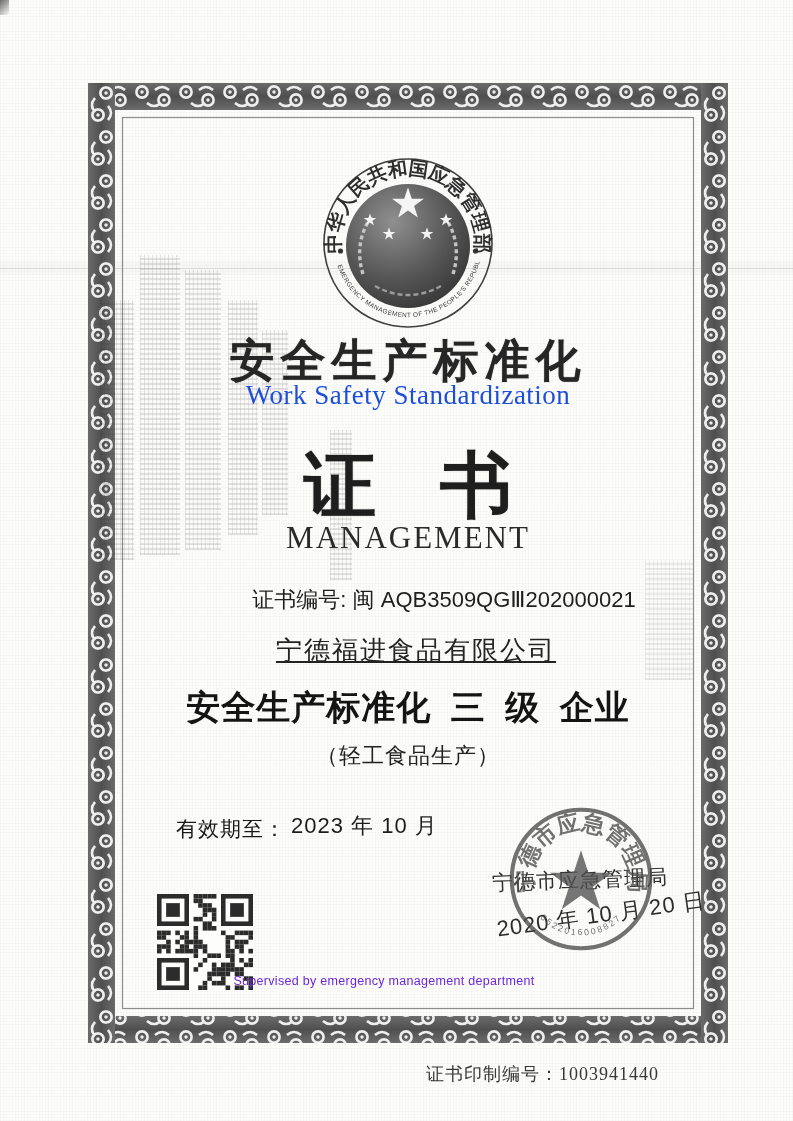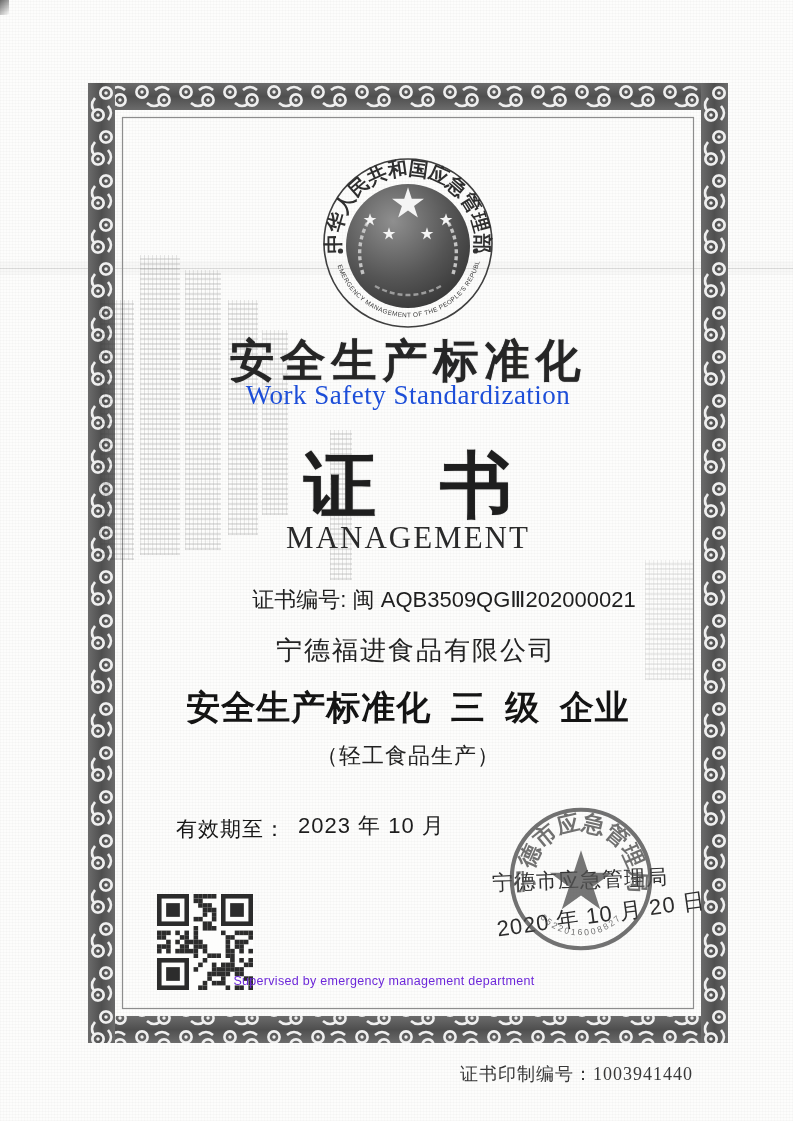--- a/index.html
+++ b/index.html
@@ -21,32 +21,32 @@
   .scanband{left:0;top:261px;width:793px;height:14px;background:rgba(0,0,0,.018);}
   .corner-mark{left:0;top:0;width:9px;height:15px;background:linear-gradient(135deg,#6a6a6a,rgba(120,120,120,0));}
 
   .title-cn{top:331px;font:700 45px "Liberation Serif",serif;letter-spacing:6px;color:#262626;
             text-shadow:0 0 1px rgba(30,30,30,.55);}
   .title-en{top:380px;font:400 27px "Liberation Serif",serif;letter-spacing:.5px;color:#1d4ed8;}
   .cert-cn{top:438px;font:700 72px "Liberation Serif",serif;word-spacing:46px;color:#1e1e1e;
            text-shadow:0 0 1px rgba(20,20,20,.6);}
   .cert-en{top:520px;font:400 31px "Liberation Serif",serif;letter-spacing:2px;color:#2a2a2a;}
   .number-line{top:585px;transform:translateX(36px);font:400 22px "Liberation Sans",sans-serif;color:#1f1f1f;}
-  .company{top:633px;transform:translateX(8px);font:400 26px "Liberation Serif",serif;letter-spacing:2px;color:#232323;}
+  .company{top:633px;transform:translateX(8px);font:400 26px "Liberation Serif",serif;letter-spacing:2px;color:#232323;text-decoration:underline;}
   .grade{top:685px;font:700 34px "Liberation Sans",sans-serif;word-spacing:9px;letter-spacing:1px;color:#141414;}
   .scope{top:741px;font:400 22px "Liberation Sans",sans-serif;letter-spacing:1px;color:#222;}
   .valid-row{left:176px;top:815px;display:flex;align-items:flex-start;}
   .valid-label{font:400 21px "Liberation Sans",sans-serif;color:#181818;letter-spacing:1px;}
-  .valid-value{font:400 22px "Liberation Sans",sans-serif;color:#1c1c1c;margin-left:12px;position:relative;top:-4px;letter-spacing:1px;}
+  .valid-value{font:400 22px "Liberation Sans",sans-serif;color:#1c1c1c;margin-left:5px;position:relative;top:-4px;letter-spacing:1px;}
   .sup-cn{top:944px;transform:translateX(-24px);font:400 23px "Liberation Sans",sans-serif;letter-spacing:4px;color:#1b1b1b;}
   .sup-en{top:974px;transform:translateX(-24px);font:400 12.5px "Liberation Sans",sans-serif;color:#6d28d9;letter-spacing:.3px;}
   .bureau{left:492px;top:866px;font:500 21px "Liberation Sans",sans-serif;color:#2f2f2f;transform:rotate(-2deg);letter-spacing:1px;z-index:3;}
   .stamp-date{left:496px;top:900px;font:400 22px "Liberation Sans",sans-serif;color:#2d2d2d;transform:rotate(-8deg);letter-spacing:1px;z-index:3;}
   .stamp-wrap{left:503px;top:801px;z-index:4;opacity:.78;filter:contrast(.92);}
-  .print-line{left:460px;top:1062px;font:400 18px "Liberation Serif",serif;color:#373737;letter-spacing:1px;}
+  .print-line{left:426px;top:1062px;font:400 18px "Liberation Serif",serif;color:#373737;letter-spacing:1px;}
   svg{display:block;}
 </style>
 </head>
 <body>
 
 <div class="page">
 
   <div class="abs paper-noise"></div>
   <div class="abs scanband"></div>
   <div class="abs scanline"></div>

